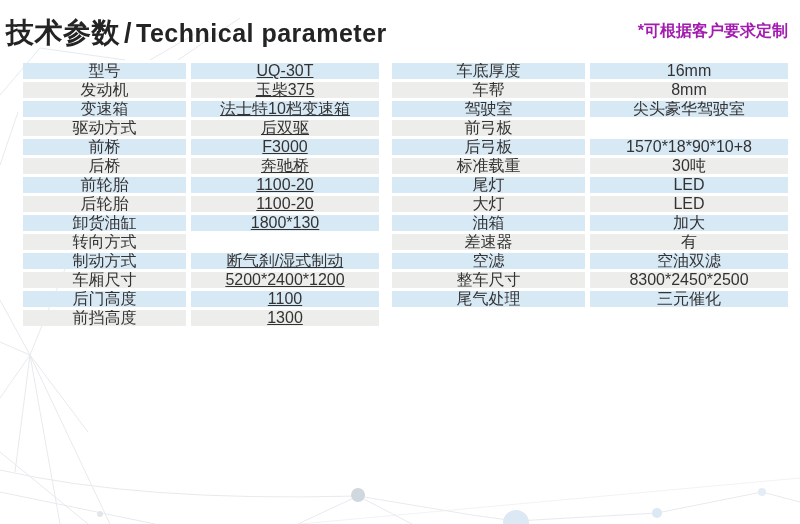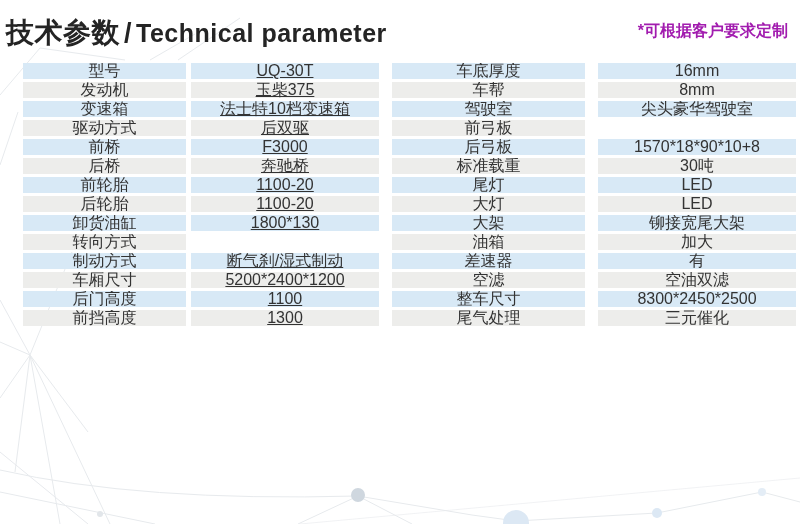--- a/index.html
+++ b/index.html
@@ -29,21 +29,21 @@
   .spec-table { display:flex; flex-direction:column; gap:3px; }
   .spec-row { display:flex; gap:5px; height:16px; }
   .cell {
     display:flex; align-items:center; justify-content:center;
     font-size:16px; color:#333333; white-space:nowrap; overflow:hidden;
   }
   .cell.label { font-weight:500; }
   #table-left  .cell.label { width:163px; }
   #table-left  .cell.value { width:188px;text-decoration:underline; }
   #table-right .cell.label { width:193px; }
-  #table-right .cell.value { width:198px;margin-left:8px; }
+  #table-right .cell.value { width:198px; }
   .spec-row:nth-child(odd)  .cell { background:var(--row-blue,#d8e9f6); }
   .spec-row:nth-child(even) .cell { background:var(--row-gray,#ededeb); }
 </style>
 </head>
 <body>
 
 <div class="page">
 
   <svg class="bg-decor" width="800" height="524" viewBox="0 0 800 524" aria-hidden="true">
     <g stroke="#e7eaed" stroke-width="1" fill="none">
@@ -158,24 +158,20 @@
         </div>
         <div class="spec-row">
           <div class="cell label">尾灯</div>
           <div class="cell value">LED</div>
         </div>
         <div class="spec-row">
           <div class="cell label">大灯</div>
           <div class="cell value">LED</div>
         </div>
         <div class="spec-row">
-          <div class="cell label">大架</div>
-          <div class="cell value">铆接宽尾大架</div>
-        </div>
-        <div class="spec-row">
           <div class="cell label">油箱</div>
           <div class="cell value">加大</div>
         </div>
         <div class="spec-row">
           <div class="cell label">差速器</div>
           <div class="cell value">有</div>
         </div>
         <div class="spec-row">
           <div class="cell label">空滤</div>
           <div class="cell value">空油双滤</div>

